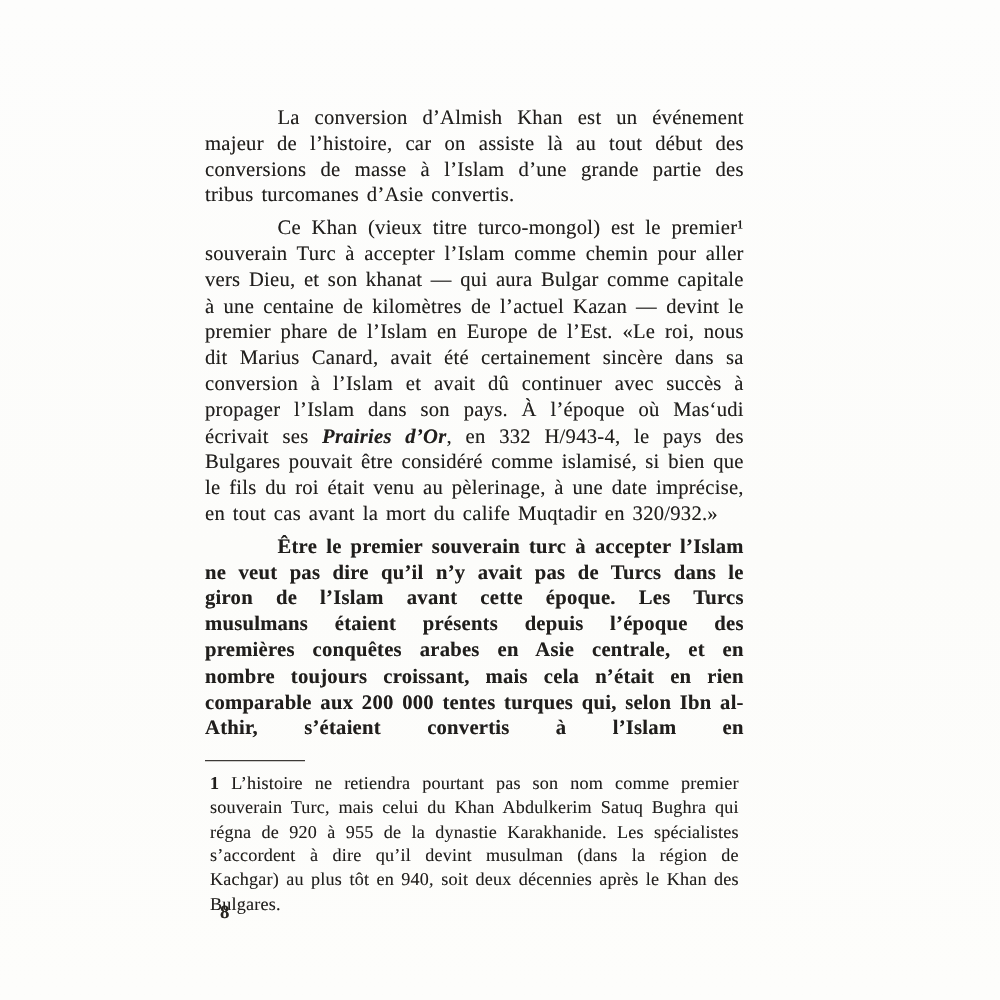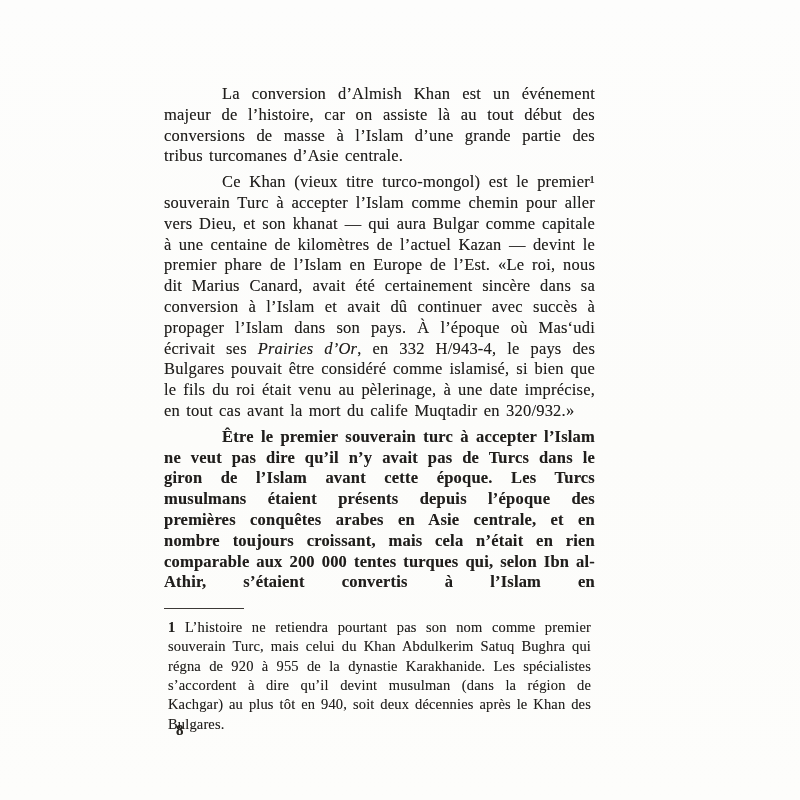--- a/index.html
+++ b/index.html
@@ -34,20 +34,21 @@
     text-shadow: 0 0 0.4px rgba(32, 30, 28, 0.45);
   }
   .para.continues {
     
     text-align-last: justify;
     margin-bottom: 0;
     font-weight: bold;
   }
   .cite {
     font-style: italic;
+    font-weight: bold;
   }
   .footnote-area {
     margin-top: 15px;
   }
   .fn-rule {
     width: 80px;
     height: 0;
     border-top: 1.2px solid #3c3936;
     margin: 0 0 9px 0;
   }
@@ -74,21 +75,21 @@
     text-shadow: 0 0 0.4px rgba(32, 30, 28, 0.4);
   }
 </style>
 </head>
 <body>
 
 <div class="page">
 
   <main class="text-block">
 
-    <p class="para">La conversion d’Almish Khan est un événement majeur de l’histoire, car on assiste là au tout début des conversions de masse à l’Islam d’une grande partie des tribus turcomanes d’Asie centrale.</p>
+    <p class="para">La conversion d’Almish Khan est un événement majeur de l’histoire, car on assiste là au tout début des conversions de masse à l’Islam d’une grande partie des tribus turcomanes d’Asie convertis.</p>
 
     <p class="para"><span>Ce Khan (vieux titre turco-mongol) est le premier¹ souverain Turc à accepter l’Islam comme chemin pour aller vers Dieu, et son khanat — qui aura Bulgar comme capitale à une centaine de kilomètres de l’actuel Kazan — devint le premier phare de l’Islam en Europe de l’Est. «Le roi, nous dit Marius Canard, avait été certainement sincère dans sa conversion à l’Islam et avait dû continuer avec succès à propager l’Islam dans son pays. À l’époque où Mas‘udi écrivait ses </span><span class="cite">Prairies d’Or</span><span>, en 332 H/943-4, le pays des Bulgares pouvait être considéré comme islamisé, si bien que le fils du roi était venu au pèlerinage, à une date imprécise, en tout cas avant la mort du calife Muqtadir en 320/932.»</span></p>
 
     <p class="para continues"><span>Être le premier souverain turc à accepter l’Islam ne veut pas dire qu’il n’y avait pas de Turcs dans le giron de l’Islam avant cette époque. Les Turcs musulmans étaient présents depuis l’époque des premières conquêtes arabes en Asie centrale, et en nombre toujours croissant, mais cela n’était en rien comparable aux 200&nbsp;000 tentes turques qui, selon Ibn al-Athir, s’étaient convertis à l’Islam en</span></p>
 
     <div class="footnote-area">
       <div class="fn-rule"></div>
       <p class="footnote"><span class="fn-num">1</span>&nbsp;<span>L’histoire ne retiendra pourtant pas son nom comme premier souverain Turc, mais celui du Khan Abdulkerim Satuq Bughra qui régna de 920 à 955 de la dynastie Karakhanide. Les spécialistes s’accordent à dire qu’il devint musulman (dans la région de Kachgar) au plus tôt en 940, soit deux décennies après le Khan des Bulgares.</span></p>
     </div>
 

